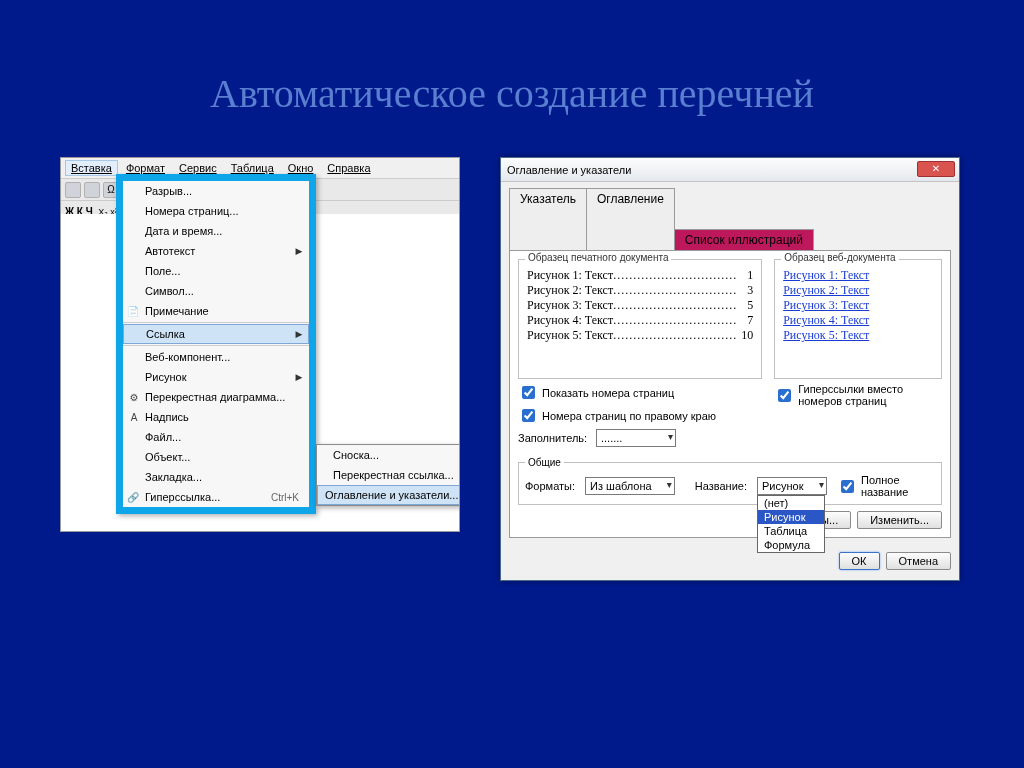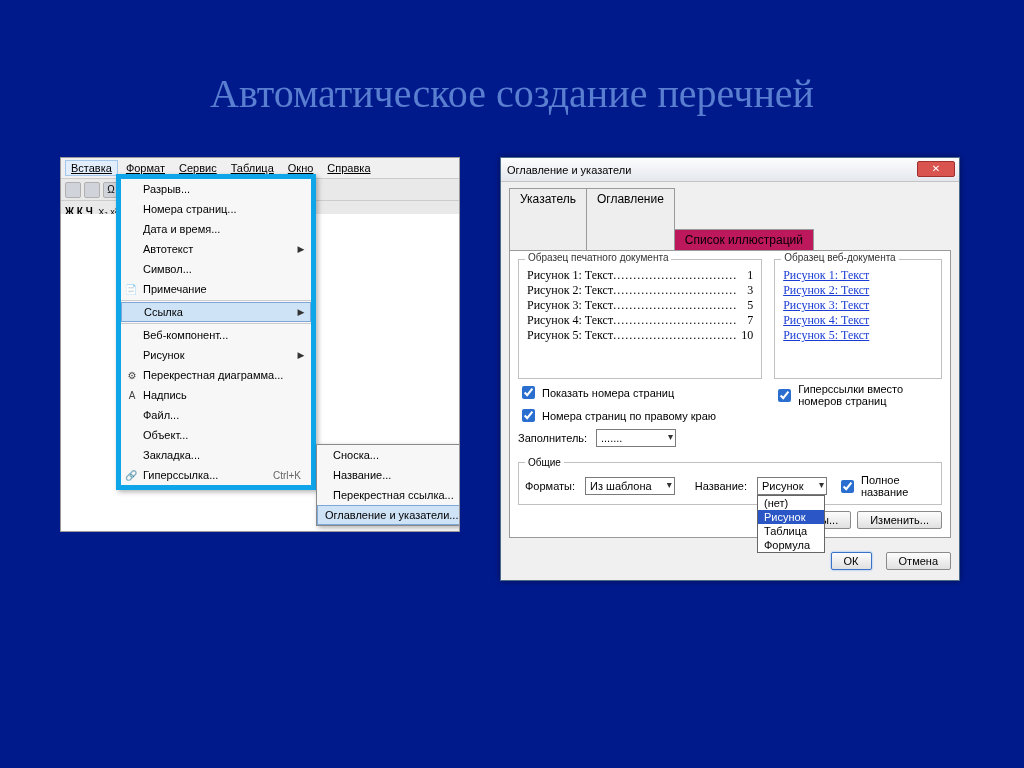--- a/index.html
+++ b/index.html
@@ -67,21 +67,21 @@
     color: #555;
     letter-spacing: 2px;
     line-height: 14px;
   }
   .doc { position: absolute; top: 56px; left: 0; right: 0; bottom: 0; background: #fff; }
   .dropdown {
     position: absolute;
     top: 16px; left: 55px;
     width: 200px;
     background: #f7f7f7;
-    border: 5px solid #0ea5e9;
+    border: 7px solid #0ea5e9;
     box-shadow: 2px 2px 5px rgba(0,0,0,0.3);
     font-size: 11px;
   }
   .dropdown .row {
     display: flex;
     align-items: center;
     padding: 3px 4px 3px 0;
     min-height: 20px;
   }
   .dropdown .row.sep { height: 1px; min-height: 1px; padding: 0; background: #ccc; margin: 1px 0; }
@@ -201,21 +201,21 @@
   fieldset.common legend { font-size: 10px; padding: 0 3px;}
   .btn {
     display:inline-block;
     border: 1px solid #8a8a8a;
     background: linear-gradient(#fdfdfd,#e0e0e0);
     padding: 2px 12px;
     font-size: 11px;
     border-radius: 2px;
   }
   .btn.default { border: 1px solid #3a72c8; box-shadow: 0 0 2px #6aa2f0;}
-  .btnrow { display:flex; justify-content:flex-end; gap:14px; padding: 6px 8px 10px;}
+  .btnrow { display:flex; justify-content:flex-end; gap:6px; padding: 6px 8px 10px;}
   .ddlist {
     position: absolute;
     border: 1px solid #666;
     background: #fff;
     font-size: 11px;
     min-width: 68px;
     z-index: 5;
   }
   .ddlist div { padding: 1px 6px; }
   .ddlist .sel-item { background: #2a56c6; color: #fff; }
@@ -272,20 +272,24 @@
           <div class="icon"></div>
           <div class="lbl">Дата и время...</div>
         </div>
         <div class="row">
           <div class="icon"></div>
           <div class="lbl">Автотекст</div>
           <div class="arr">▶</div>
         </div>
         <div class="row">
           <div class="icon"></div>
+          <div class="lbl">Поле...</div>
+        </div>
+        <div class="row">
+          <div class="icon"></div>
           <div class="lbl">Символ...</div>
         </div>
         <div class="row">
           <div class="icon">📄</div>
           <div class="lbl">Примечание</div>
         </div>
         <div class="row sep"></div>
         <div class="row hl">
           <div class="icon"></div>
           <div class="lbl">Ссылка</div>
@@ -322,21 +326,20 @@
           <div class="lbl">Закладка...</div>
         </div>
         <div class="row">
           <div class="icon">🔗</div>
           <div class="lbl">Гиперссылка...</div>
           <div class="sc">Ctrl+K</div>
         </div>
       </div>
     <div class="submenu" id="submenu">
         <div class="row">Сноска...</div>
-        <div class="row">Название...</div>
         <div class="row">Перекрестная ссылка...</div>
         <div class="row hl">Оглавление и указатели...</div>
       </div>
   </div>
 
   <div class="dialog">
     <div class="titlebar">
       <span>Оглавление и указатели</span>
       <div class="closebtn">✕</div>
     </div>

